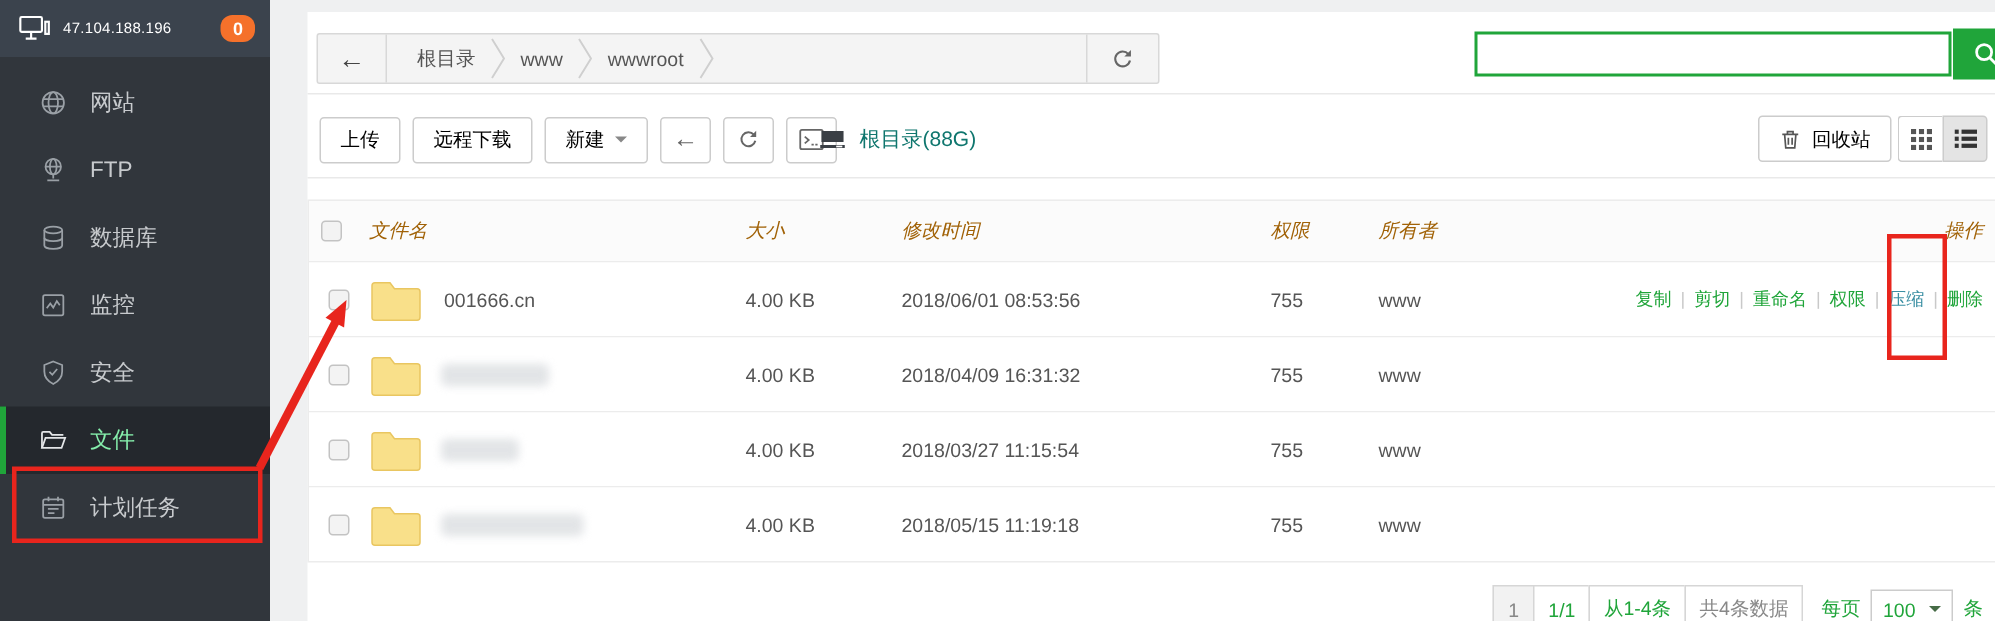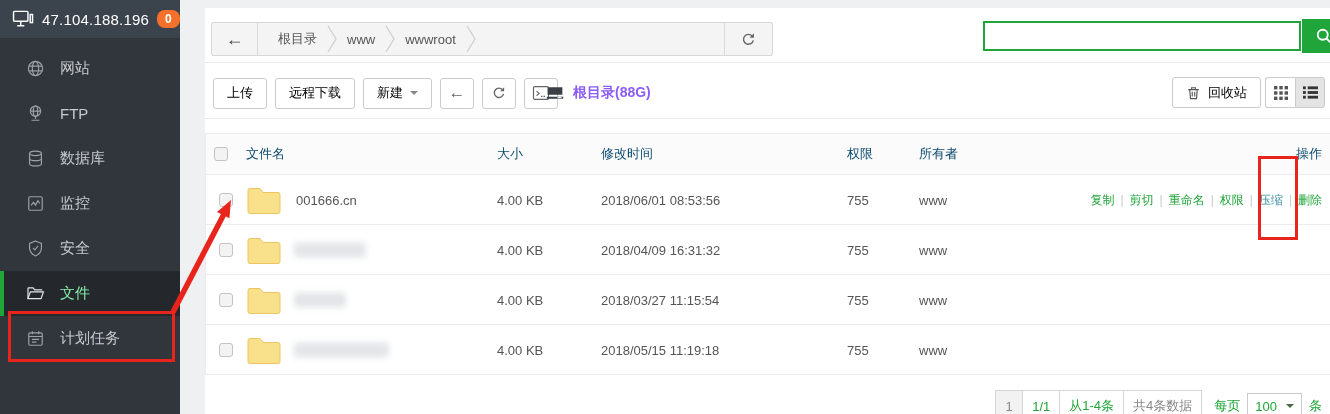--- a/index.html
+++ b/index.html
@@ -5,21 +5,21 @@
   * { box-sizing: border-box; }
   body { margin: 0; background: #ddd; }
   .screen {
     position: relative; width: 1330px; height: 414px; overflow: hidden;
     background: #eff0f1; font-family: "Liberation Sans", "DejaVu Sans", sans-serif;
     font-size: 13px; color: #555;
   }
   
   .sidebar { position: absolute; left: 0; top: 0; width: 180px; height: 414px; background: #31363c; z-index: 5; }
   .side-head { height: 38px; background: #3b434d; display: flex; align-items: center; padding: 0 10px 0 12px; gap: 8px; }
-  .side-head .ip { color: #fff; font-size: 15px; letter-spacing: .2px; }
+  .side-head .ip { color: #fff; font-size: 10px; letter-spacing: .2px; }
   .badge { margin-left: auto; background: #f5712b; color: #fff; font-weight: bold; font-size: 12px; border-radius: 8px; padding: 2px 8px; line-height: 14px; }
   .menu { position: absolute; top: 46px; left: 0; right: 0; }
   .mitem { height: 45px; display: flex; align-items: center; padding-left: 25px; gap: 15px; color: #c7cacd; font-size: 15px; cursor: pointer; position: relative; }
   .mitem .micon { width: 20px; height: 20px; color: #9aa0a6; display: flex; align-items: center; justify-content: center; }
   .mitem.active { background: #24282d; color: #86efac; }
   .mitem.active::before { content: ""; position: absolute; left: 0; top: 0; bottom: 0; width: 4px; background: #20a53a; }
   .mitem.active .micon { color: #e4e6e8; }
   
   .panel { position: absolute; left: 205px; top: 8px; width: 1125px; height: 406px; background: #fff; }
   .crumbbar { position: absolute; left: 6px; top: 14px; width: 562px; height: 34px; border: 1px solid #d8d8d8; background: #f4f4f4; display: flex; border-radius: 2px; }
@@ -30,29 +30,29 @@
   .crumb-refresh { width: 48px; border-left: 1px solid #d8d8d8; display: flex; align-items: center; justify-content: center; color: #666; cursor: pointer; }
   .stats { position: absolute; left: 605px; top: 14px; height: 34px; display: flex; align-items: center; color: #666; white-space: nowrap; }
   .stats .link { color: #20a53a; margin-left: 4px; cursor: pointer; }
   .search-input { position: absolute; left: 778px; top: 13px; width: 318px; height: 30px; border: 2px solid #20a53a; outline: none; padding: 0 8px; font: inherit; border-radius: 0; }
   .search-btn { position: absolute; left: 1097px; top: 11px; width: 44px; height: 34px; background: #20a53a; border: none; display: flex; align-items: center; justify-content: center; cursor: pointer; }
   .divider { position: absolute; left: 0; width: 1125px; border-top: 1px solid #e9e9e9; }
   .tools { position: absolute; left: 8px; top: 69px; height: 32px; display: flex; gap: 8px; align-items: center; }
   .btn { height: 31px; border: 1px solid #ccc; border-radius: 3px; background: #fff; color: #000000; font-size: 13px; padding: 0 13px; display: flex; align-items: center; gap: 7px; cursor: pointer; white-space: nowrap; }
   .btn.sq { width: 34px; padding: 0; justify-content: center; color: #666; }
   .caret-down { width: 0; height: 0; border: 4px solid transparent; border-top-color: #888; margin-top: 4px; }
-  .diskline { position: absolute; left: 340px; top: 69px; height: 32px; display: flex; align-items: center; gap: 8px; color: #8b5cf6; font-size: 14px; font-weight: bold; }
+  .diskline { position: absolute; left: 340px; top: 69px; height: 32px; display: flex; align-items: center; gap: 8px; color: #0f766e; font-size: 14px; }
   .recycle { position: absolute; left: 967px; top: 69px; }
   .toggles { position: absolute; left: 1060px; top: 69px; display: flex; }
   .tbtn { width: 30px; height: 31px; border: 1px solid #ccc; display: flex; align-items: center; justify-content: center; background: #fff; cursor: pointer; color: #555; }
   .tbtn.grid { border-radius: 3px 0 0 3px; border-right: none; }
   .tbtn.list { border-radius: 0 3px 3px 0; background: #e4e4e4; color: #333; }
   
   .ftable { position: absolute; left: 0; top: 125px; width: 1125px; border-left: 1px solid #ececec; }
-  .thead { position: relative; height: 42px; background: #fbfbfb; border-top: 1px solid #ececec; border-bottom: 1px solid #ececec; color: #0c4a6e; }
+  .thead { position: relative; height: 42px; background: #fbfbfb; border-top: 1px solid #ececec; border-bottom: 1px solid #ececec; color: #a16207; font-style: italic; }
   .trow { position: relative; height: 50px; border-bottom: 1px solid #ececec; background: #fff; }
   .c { position: absolute; top: 50%; transform: translateY(-50%); white-space: nowrap; }
   .cb { width: 14px; height: 14px; border: 1px solid #c3c3c3; border-radius: 3px; background: #f3f3f3; cursor: pointer; }
   .col-cbh { left: 8px; } .col-cb { left: 13px; }
   .col-fold { left: 40px; display: flex; }
   .col-name { left: 90px; color: #555; }
   .col-size { left: 291px; } .col-date { left: 395px; }
   .col-perm { left: 641px; } .col-owner { left: 713px; }
   .col-ops { right: 8px; }
   .smudge { left: 88px; height: 15px; background: #d9dcdf; border-radius: 4px; filter: blur(3px); opacity: .75; }

